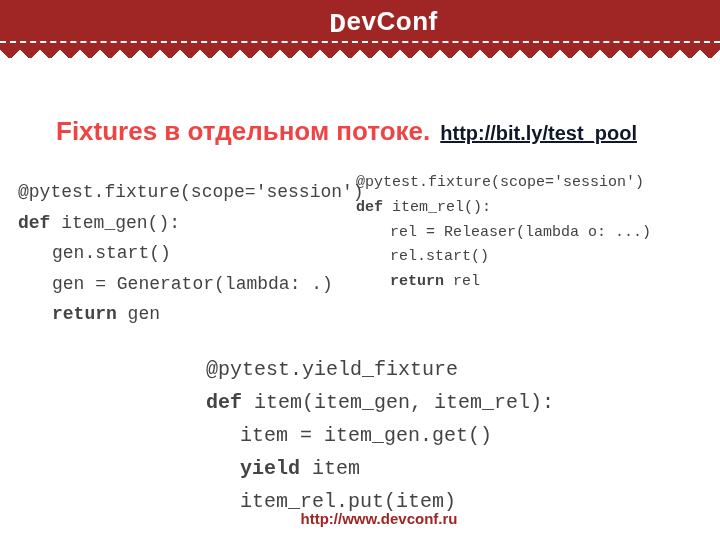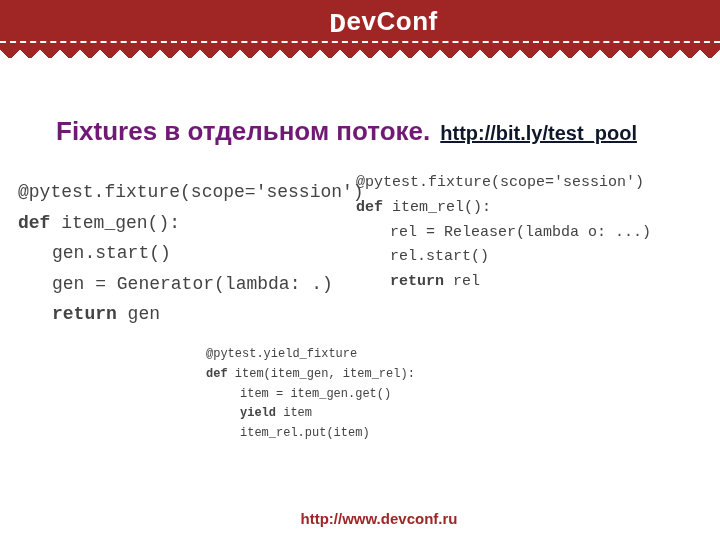--- a/index.html
+++ b/index.html
@@ -68,21 +68,21 @@
   }
   .title-row {
     display: flex;
     align-items: baseline;
     gap: 10px;
     margin-bottom: 30px;
     margin-left: 20px;
   }
   .title {
     font-size: 26px;
-    color: #701a75;
+    color: #ef4444;
     font-weight: bold;
   }
   .link {
     color: #0f172a;
     font-size: 20px;
     text-decoration: underline;
     font-weight: bold;
   }
   .codes {
     position: relative;
@@ -102,24 +102,24 @@
   .right-block {
     position: absolute;
     top: -6px;
     left: 320px;
     width: 360px;
     font-size: 15px;
     line-height: 1.65;
   }
   .bottom-block {
     position: absolute;
-    top: 168px;
+    top: 176px;
     left: 170px;
     width: 380px;
-    font-size: 12px;
+    font-size: 20px;
     line-height: 1.65;
   }
   .kw { font-weight: bold; }
   .indent1 { padding-left: 34px; display: block; }
   .indent0 { display: block; }
   .footer {
     position: absolute;
     bottom: 12px;
     left: 0;
     width: 100%;

